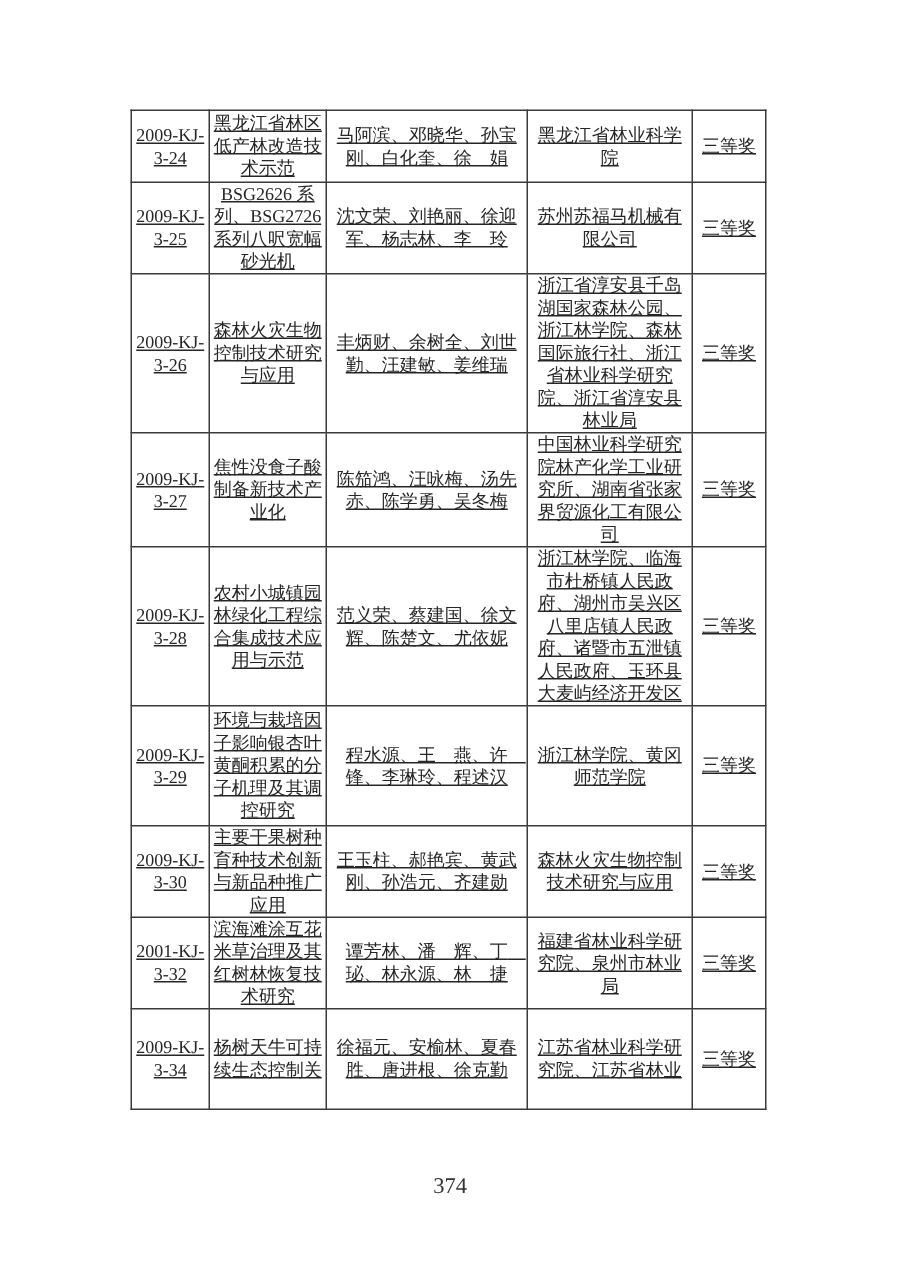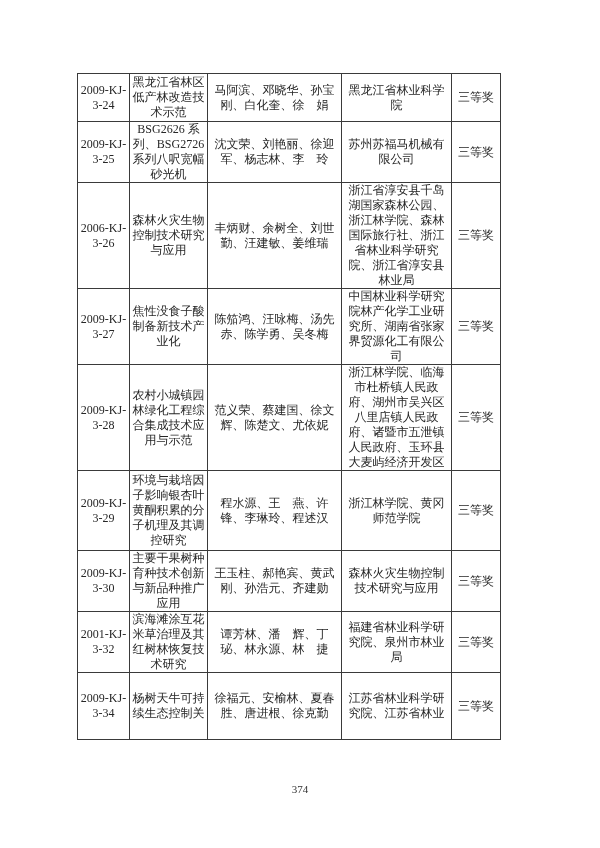--- a/index.html
+++ b/index.html
@@ -11,24 +11,25 @@
     color: #262626;
   }
   .page {
     position: absolute; left: 0; top: 0;
     width: 600px; height: 848px;
     background: #ffffff;
     overflow: hidden;
   }
   table.awards {
     position: absolute;
-    left: 77px; top: 73px;
+    left: 87px; top: 73px;
     width: 423px;
     border-collapse: collapse;
     table-layout: fixed;
+    text-decoration: underline;
   }
   table.awards td {
     border: 1px solid #3a3a3a;
     text-align: center;
     vertical-align: middle;
     padding: 0 2px;
     font-size: 12px;
     line-height: 15px;
     overflow: hidden;
     word-break: break-word;
@@ -44,21 +45,21 @@
   tbody tr:nth-child(7)  { height: 60px; }
   tbody tr:nth-child(8)  { height: 45px; }
   tbody tr:nth-child(9)  { height: 67px; }
   tbody tr:nth-child(10) { height: 46px; }
   tbody tr:nth-child(11) { height: 33px; }
   .pageno {
     position: absolute;
     left: 0; top: 783px;
     width: 600px;
     text-align: center;
-    font-size: 11px;
+    font-size: 15px;
     color: #333333;
     font-family: "Liberation Serif", "DejaVu Serif", serif;
   }
 </style>
 </head>
 <body>
 
 <div class="page">
   <table class="awards">
     <colgroup>
@@ -77,21 +78,21 @@
         <td class="c-award">三等奖</td>
       </tr>
       <tr>
         <td class="c-id">2009-KJ-3-25</td>
         <td class="c-title">BSG2626 系列、BSG2726 系列八呎宽幅砂光机</td>
         <td class="c-people">沈文荣、刘艳丽、徐迎军、杨志林、李　玲</td>
         <td class="c-org">苏州苏福马机械有限公司</td>
         <td class="c-award">三等奖</td>
       </tr>
       <tr>
-        <td class="c-id">2006-KJ-3-26</td>
+        <td class="c-id">2009-KJ-3-26</td>
         <td class="c-title">森林火灾生物控制技术研究与应用</td>
         <td class="c-people">丰炳财、余树全、刘世勤、汪建敏、姜维瑞</td>
         <td class="c-org">浙江省淳安县千岛湖国家森林公园、浙江林学院、森林国际旅行社、浙江省林业科学研究院、浙江省淳安县林业局</td>
         <td class="c-award">三等奖</td>
       </tr>
       <tr>
         <td class="c-id">2009-KJ-3-27</td>
         <td class="c-title">焦性没食子酸制备新技术产业化</td>
         <td class="c-people">陈笳鸿、汪咏梅、汤先赤、陈学勇、吴冬梅</td>
         <td class="c-org">中国林业科学研究院林产化学工业研究所、湖南省张家界贸源化工有限公司</td>

